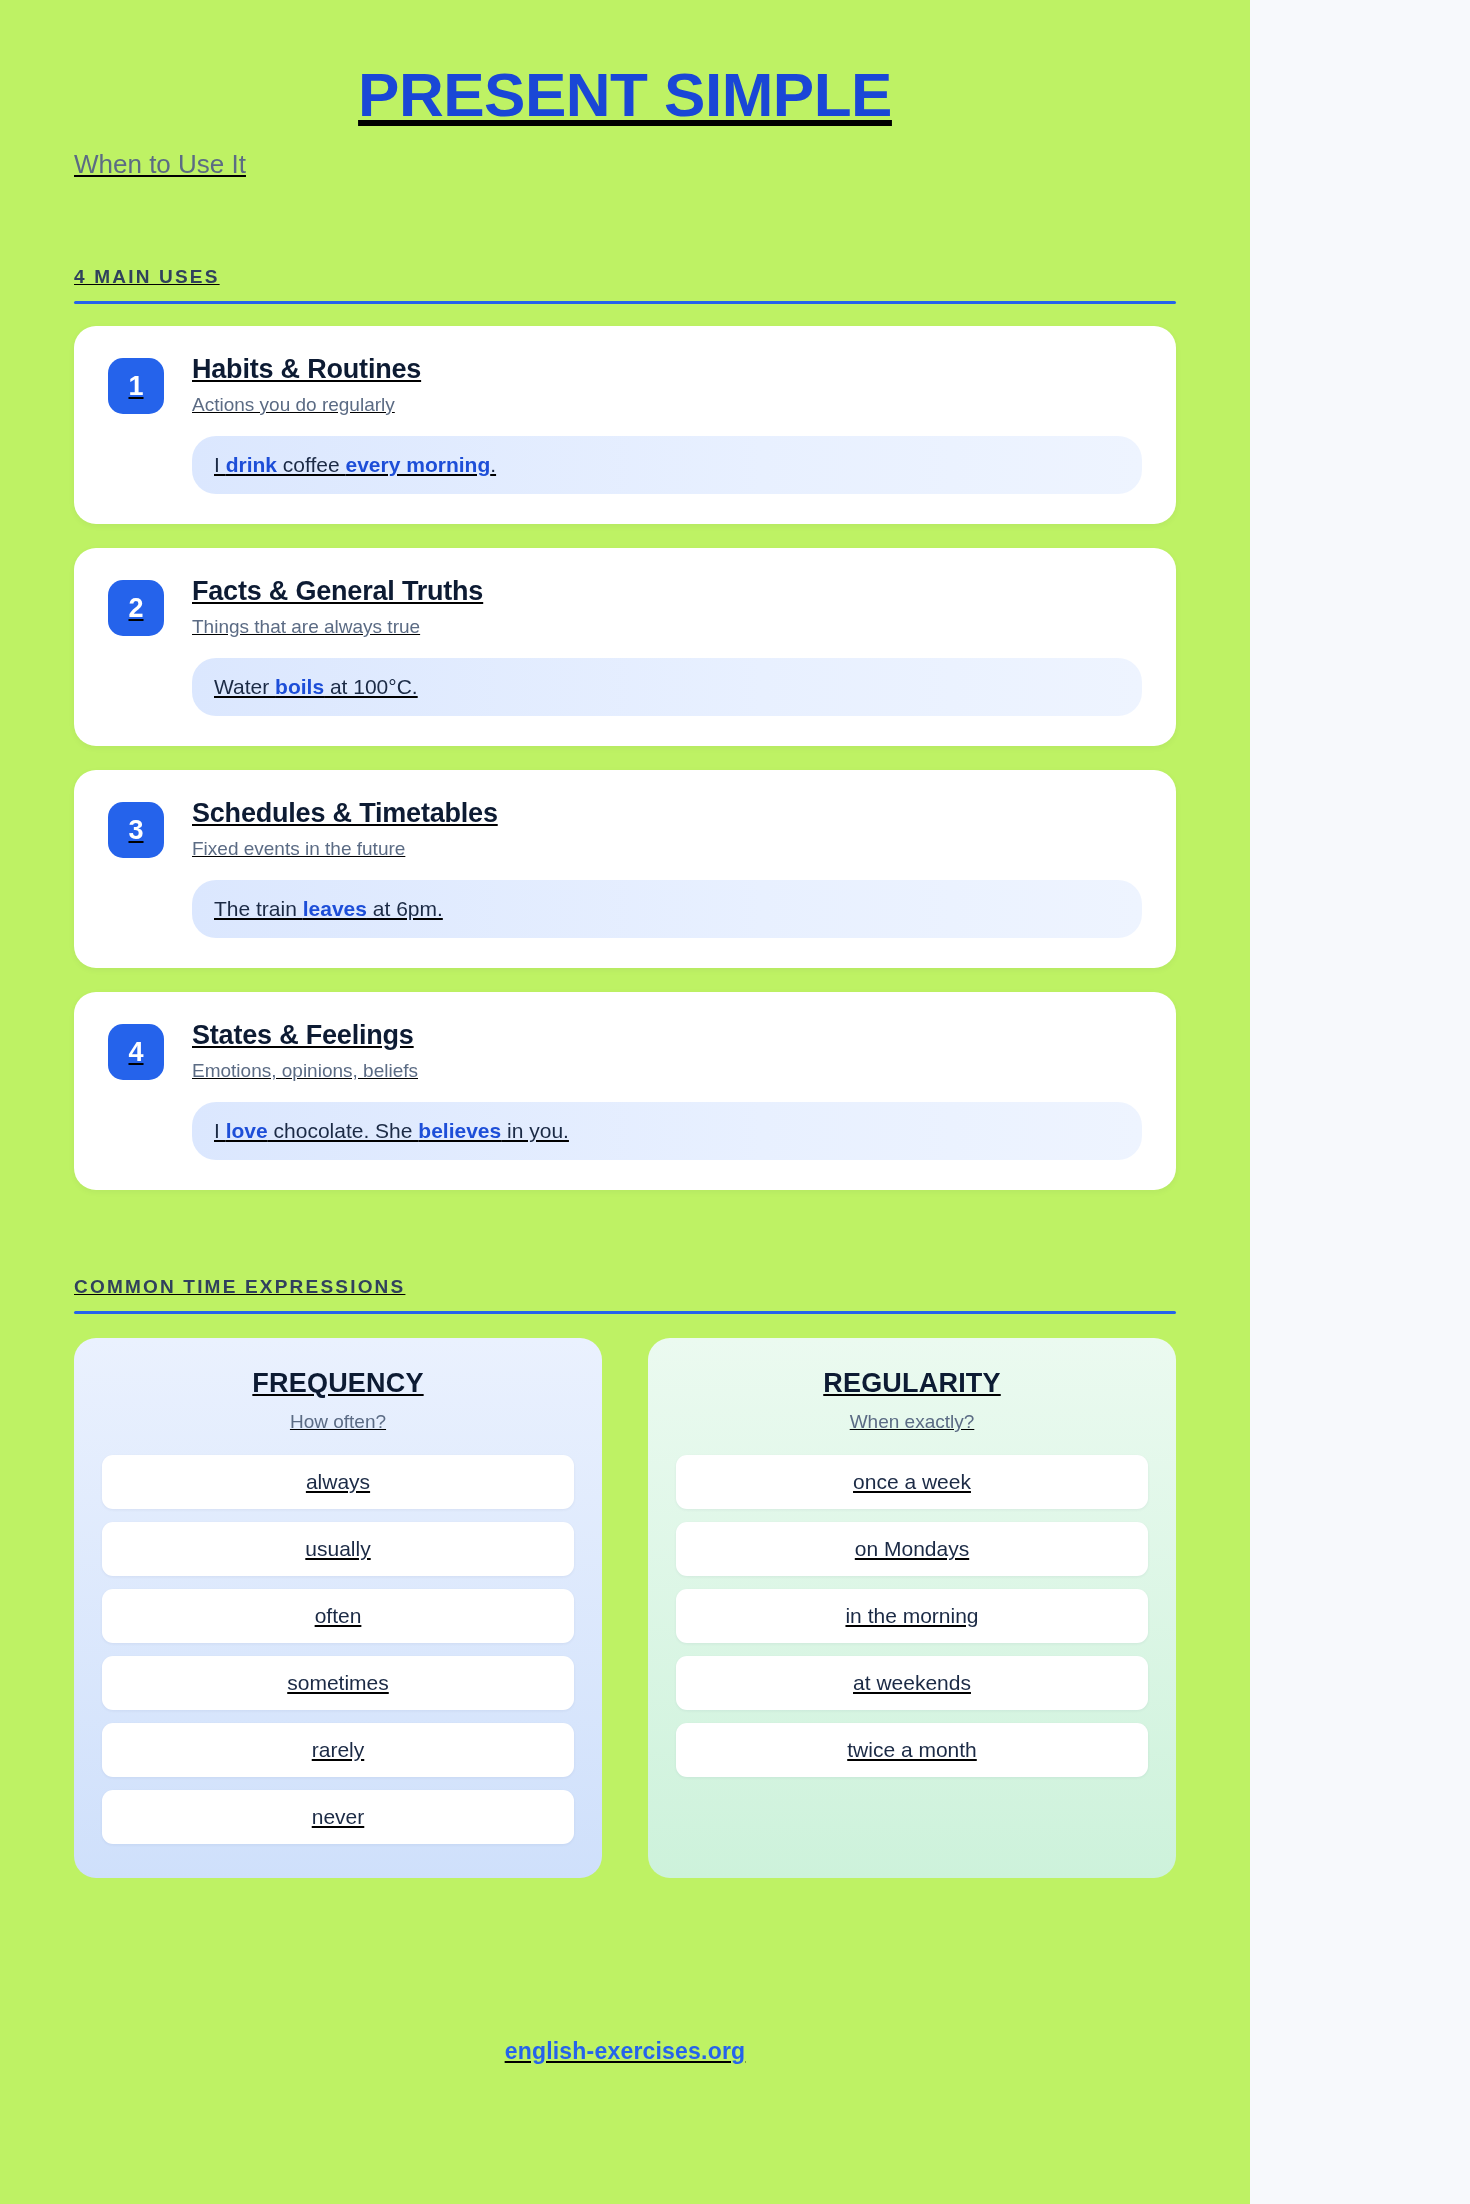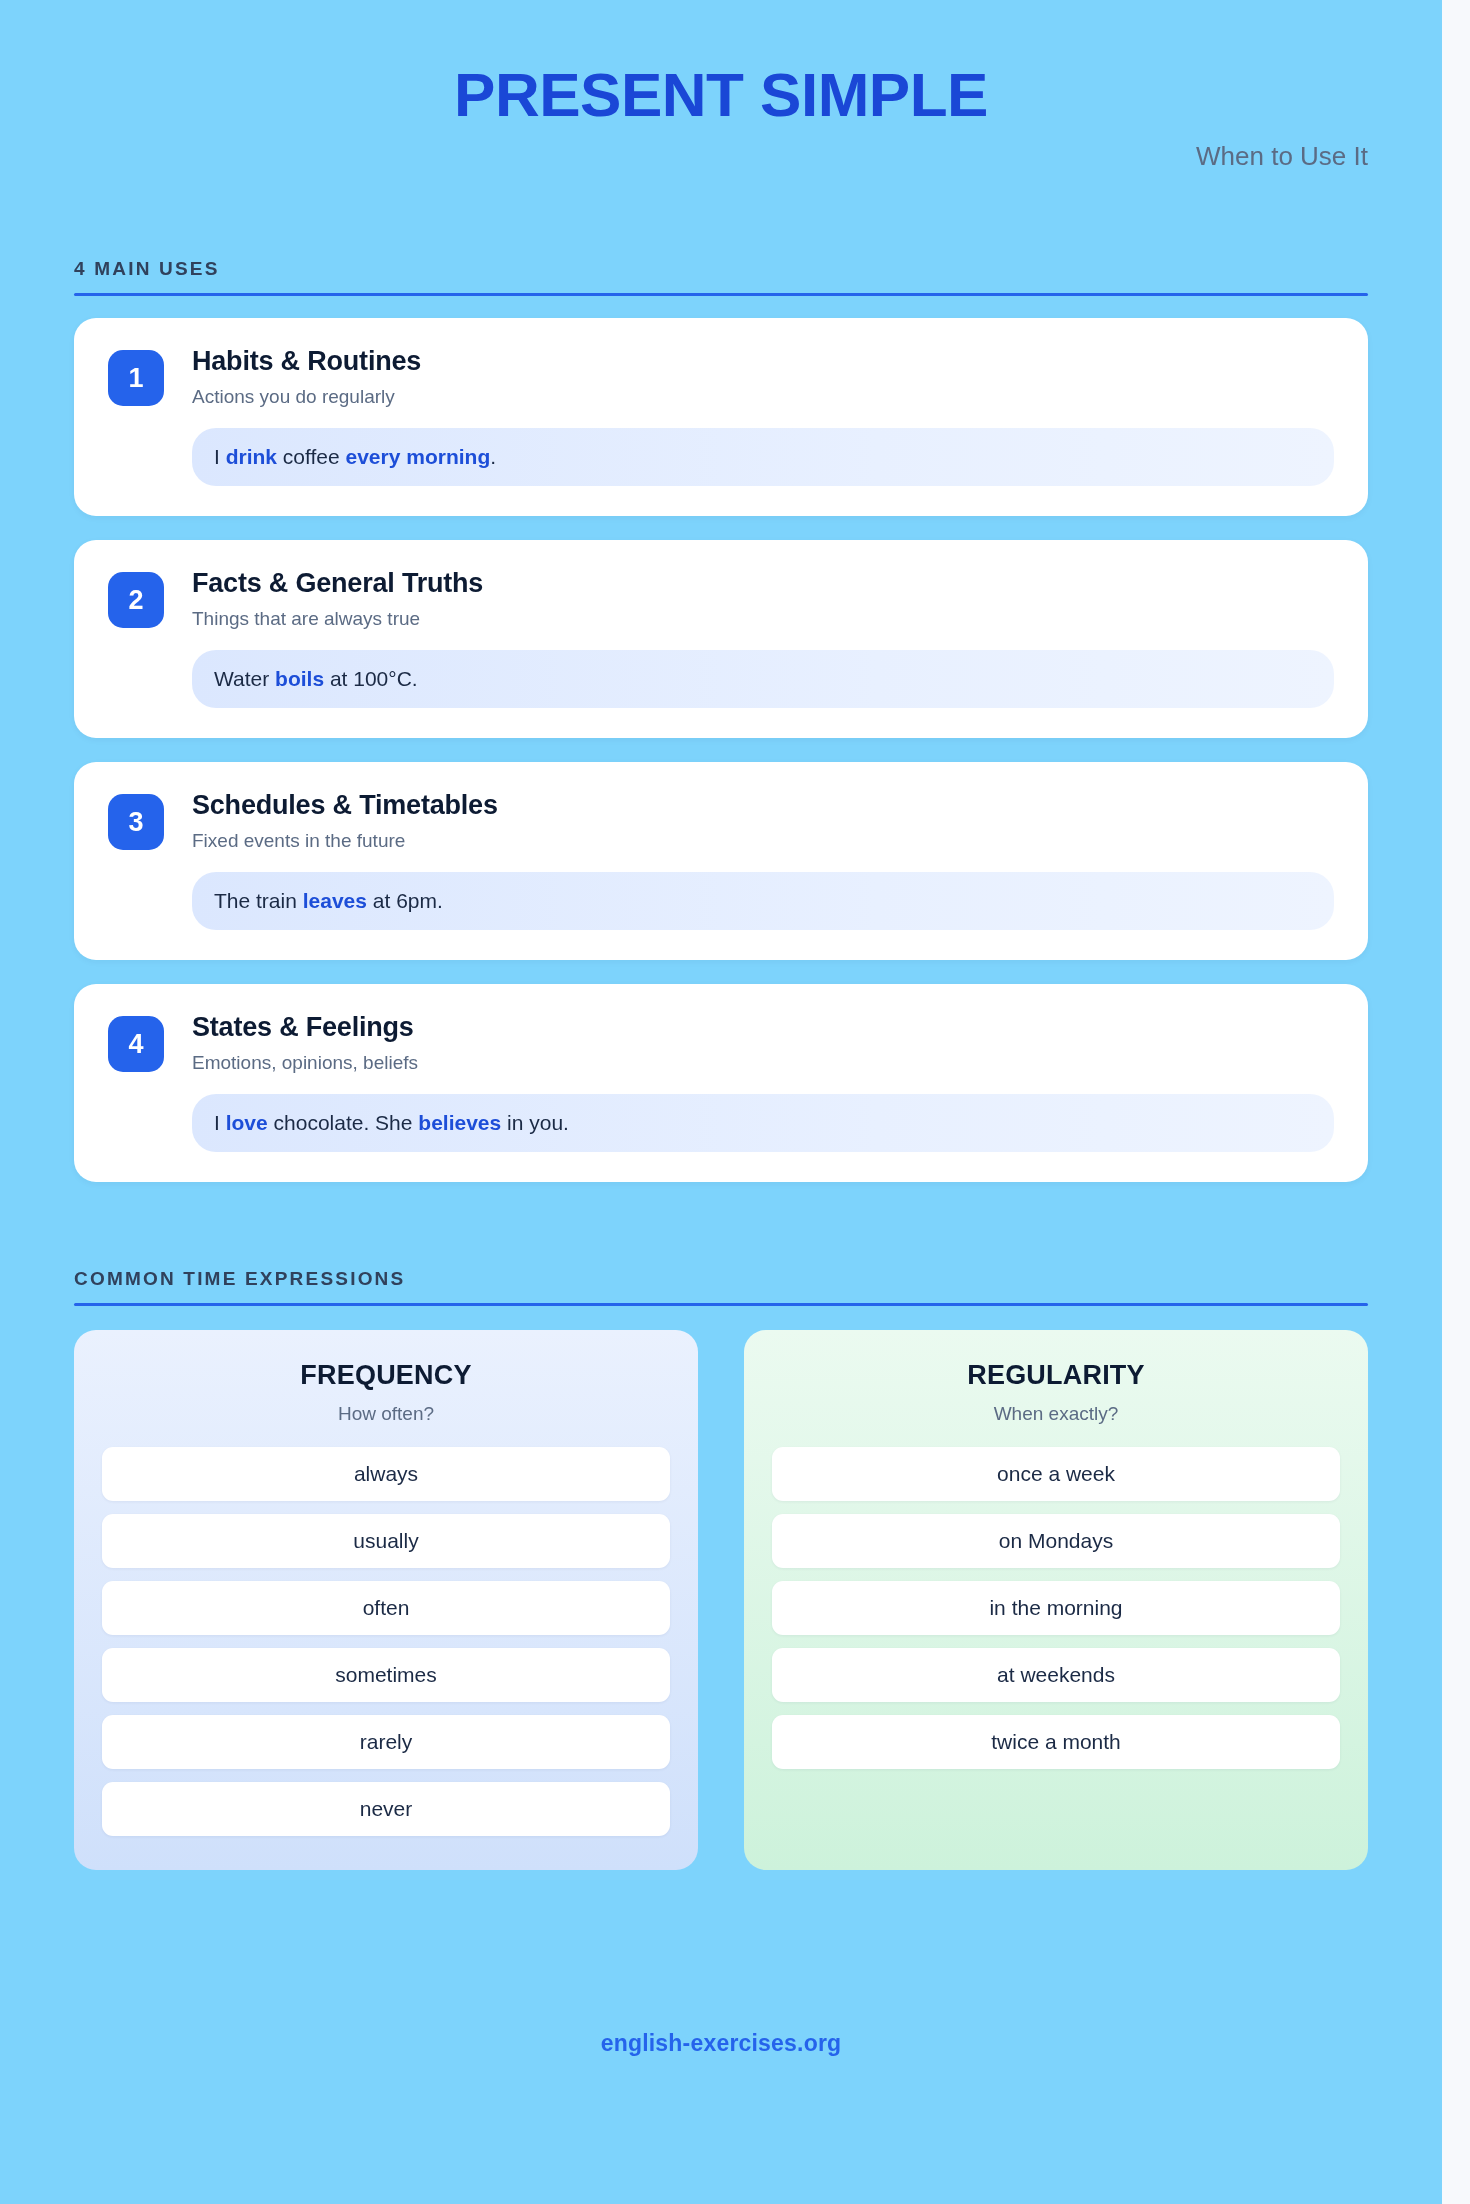--- a/index.html
+++ b/index.html
@@ -4,41 +4,42 @@
 <style>
   * { box-sizing: border-box; margin: 0; padding: 0; }
   html, body {
     width: 1470px;
     height: 2204px;
     background: #f7f9fc;
     font-family: "Liberation Sans", sans-serif;
     -webkit-font-smoothing: antialiased;
   }
   .page {
-    width: 1442px;
+    width: 1250px;
     min-height: 2204px;
     padding: 52px 74px 0 74px;
-    background: #7dd3fc;
+    background: #bef264;
+    text-decoration: underline;
   }
 
   
   .title {
     text-align: center;
     font-size: 62px;
     font-weight: bold;
     letter-spacing: -0.5px;
     color: #1a47d6;
     line-height: 1.05;
     margin-top: 10px;
   }
   .subtitle {
-    text-align: right;
+    text-align: left;
     font-size: 26px;
     color: #5b6b84;
-    margin-top: 14px;
+    margin-top: 22px;
     font-weight: normal;
   }
 
   
   .section-head {
     margin-top: 86px;
   }
   .section-head .label {
     font-size: 19px;
     font-weight: bold;

